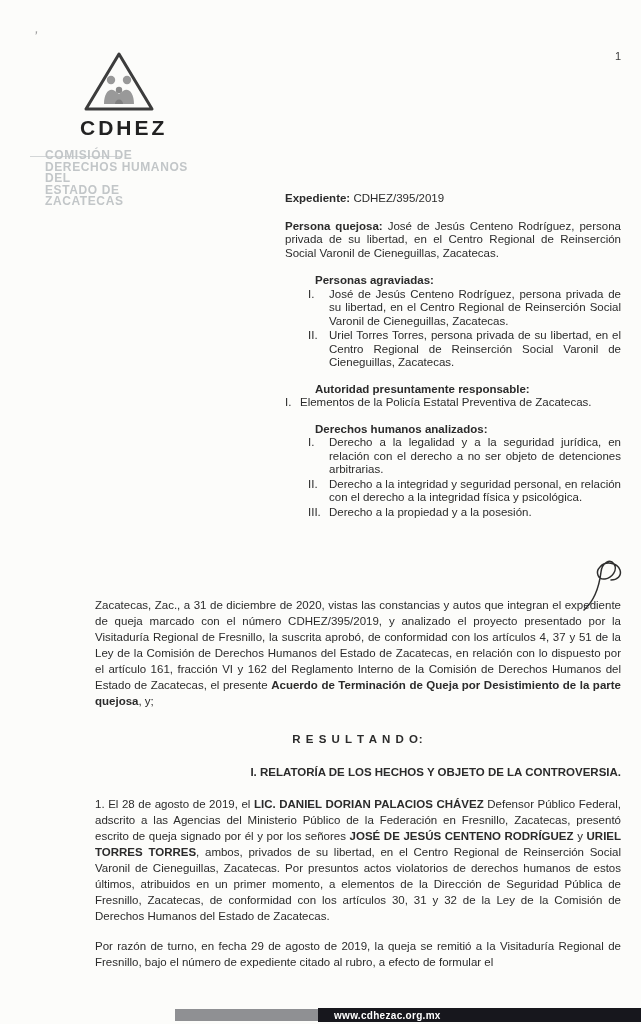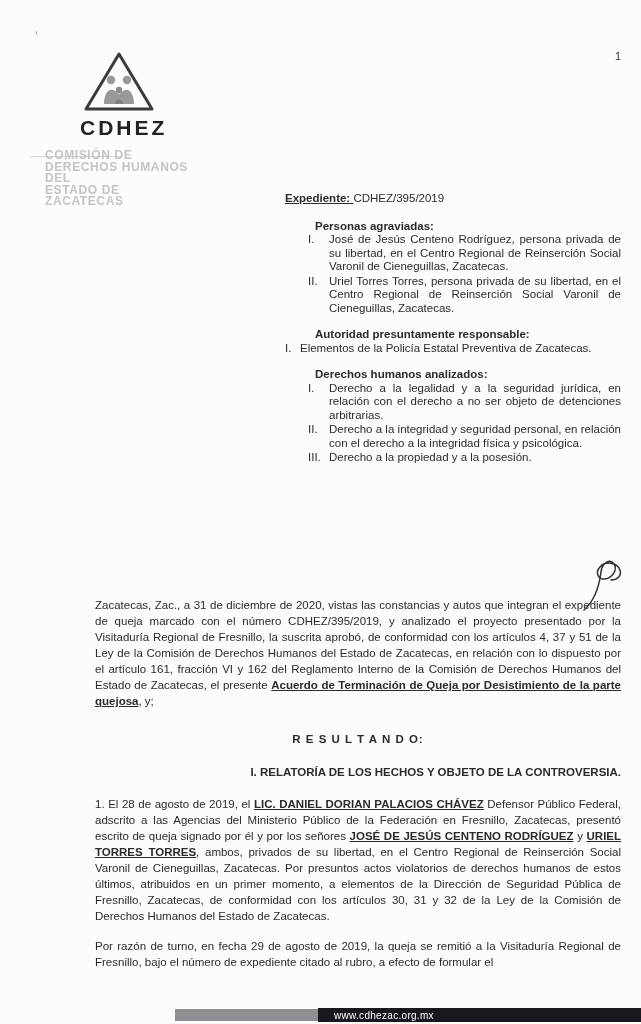--- a/index.html
+++ b/index.html
@@ -9,21 +9,21 @@
     font-family: "Liberation Sans", sans-serif;
     position: relative;
   }
   .page {
     position: absolute; left: 0; top: 0;
     width: 641px; height: 1024px;
     background: #fcfcfa;
     color: #2b2b2b;
     overflow: hidden;
   }
-  .b { font-weight: bold; text-decoration: underline; }
+  .b { font-weight: bold; }
 
   .scan-artifact {
     position: absolute; left: 34px; top: 28px;
     color: #9a9a9a; font-size: 14px; transform: rotate(12deg);
   }
 
   .page-number {
     position: absolute; top: 50px; right: 20px;
     font-size: 11px; color: #3a3a3a;
   }
@@ -79,21 +79,21 @@
   .footer-gray {
     position: absolute; left: 175px; top: 1px; width: 143px; height: 12px;
     background: #8f9093;
   }
   .footer-dark {
     position: absolute; left: 318px; top: 0; width: 323px; height: 14px;
     background: #17171d; color: #ffffff;
     display: flex; align-items: center;
   }
   .footer-dark span {
-    margin-left: 16px; font-size: 10px; font-weight: normal; letter-spacing: 0.3px;
+    margin-left: 16px; font-size: 10px; font-weight: bold; letter-spacing: 0.3px;
   }
 </style>
 </head>
 <body>
 
 <div class="page">
 
   <div class="scan-artifact">’</div>
 
   <div class="page-number">1</div>
@@ -112,20 +112,21 @@
   <div class="letterhead-strike"></div>
   <div class="letterhead-lines">
     <div>COMISIÓN DE</div>
     <div>DERECHOS HUMANOS DEL</div>
     <div>ESTADO DE ZACATECAS</div>
   </div>
 
   <div class="case-header">
     <p class="block"><span class="b">Expediente: </span><span>CDHEZ/395/2019</span></p>
 
+    <p class="block"><span class="b">Persona quejosa: </span><span>José de Jesús Centeno Rodríguez, persona privada de su libertad, en el Centro Regional de Reinserción Social Varonil de Cieneguillas, Zacatecas.</span></p>
 
     <div class="label">Personas agraviadas:</div>
     <div class="roman-list">
       <div class="roman-item">
         <span class="num">I.</span>
         <span class="txt">José de Jesús Centeno Rodríguez, persona privada de su libertad, en el Centro Regional de Reinserción Social Varonil de Cieneguillas, Zacatecas.</span>
       </div>
       <div class="roman-item">
         <span class="num">II.</span>
         <span class="txt">Uriel Torres Torres, persona privada de su libertad, en el Centro Regional de Reinserción Social Varonil de Cieneguillas, Zacatecas.</span>

